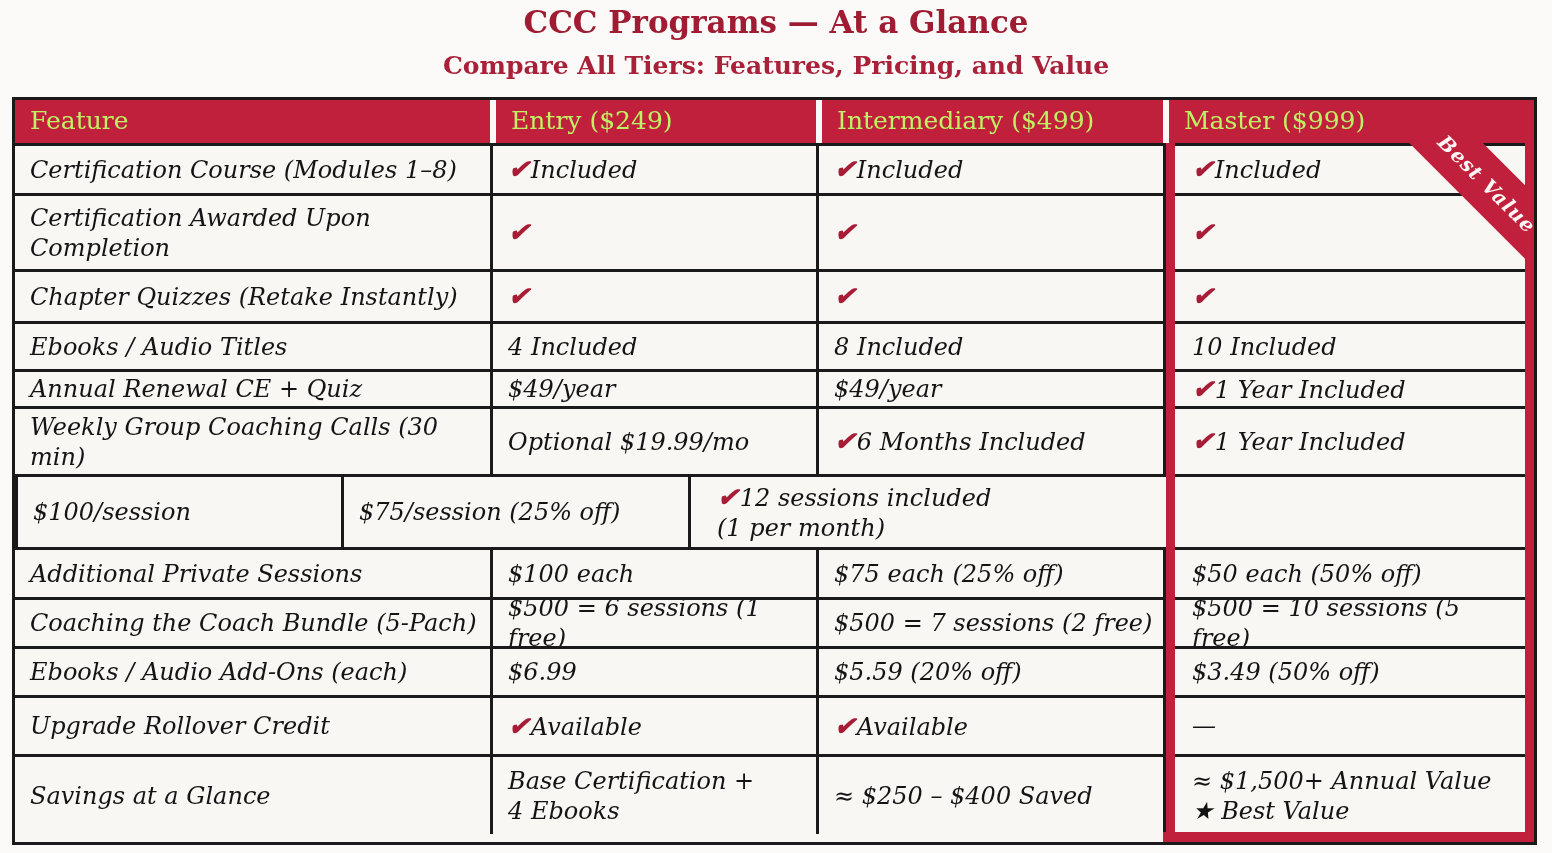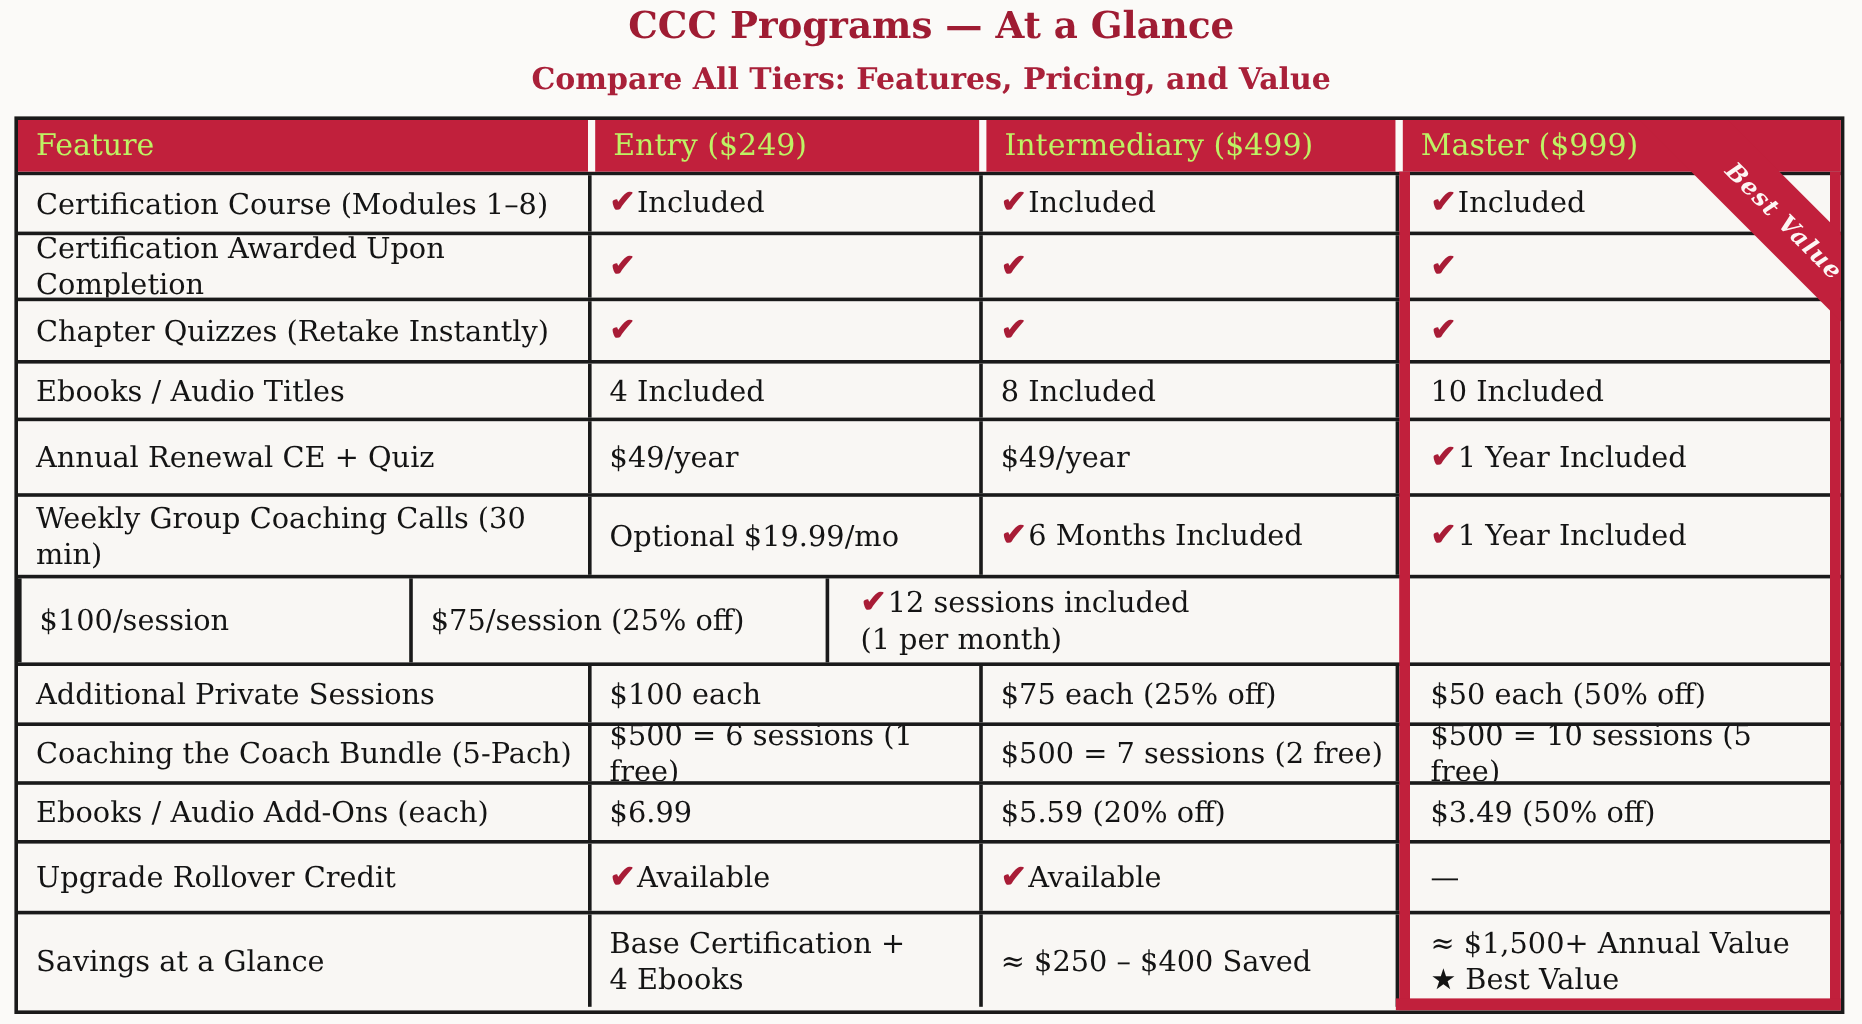--- a/index.html
+++ b/index.html
@@ -32,20 +32,21 @@
   .hdr-row,.row{display:flex;box-sizing:border-box;}
   .hdr-row{height:43px;}
   .row{border-top:3px solid #1a1a1a;}
   .cell{
     box-sizing:border-box;
     display:flex;align-items:center;
     padding:2px 10px 2px 15px;
     font-size:24px;color:#141414;
     line-height:1.25;
     overflow:hidden;
+    font-style:italic;
   }
   .c0{width:475px;}
   .c1{width:326px;border-left:3px solid #1a1a1a;}
   .c2{width:347px;border-left:3px solid #1a1a1a;}
   .c3{width:371px;border-left:3px solid #1a1a1a;}
   .hdr-cell{
     box-sizing:border-box;
     display:flex;align-items:center;
     background:var(--accent,#c1203c);
     color:#bef264;
@@ -108,21 +109,21 @@
         <div class="cell c1">
           <div><span class="check">✔</span>Included</div>
         </div>
         <div class="cell c2">
           <div><span class="check">✔</span>Included</div>
         </div>
         <div class="cell c3 master">
           <div><span class="check">✔</span>Included</div>
         </div>
       </div>
-      <div class="row" style="height: 55px;">
+      <div class="row" style="height: 76px;">
         <div class="cell c0">Certification Awarded Upon Completion</div>
         <div class="cell c1">
           <div><span class="check">✔</span></div>
         </div>
         <div class="cell c2">
           <div><span class="check">✔</span></div>
         </div>
         <div class="cell c3 master">
           <div><span class="check">✔</span></div>
         </div>
@@ -144,21 +145,21 @@
         <div class="cell c1">
           <div>4 Included</div>
         </div>
         <div class="cell c2">
           <div>8 Included</div>
         </div>
         <div class="cell c3 master">
           <div>10 Included</div>
         </div>
       </div>
-      <div class="row" style="height: 63px;">
+      <div class="row" style="height: 37px;">
         <div class="cell c0">Annual Renewal CE + Quiz</div>
         <div class="cell c1">
           <div>$49/year</div>
         </div>
         <div class="cell c2">
           <div>$49/year</div>
         </div>
         <div class="cell c3 master">
           <div><span class="check">✔</span>1 Year Included</div>
         </div>

